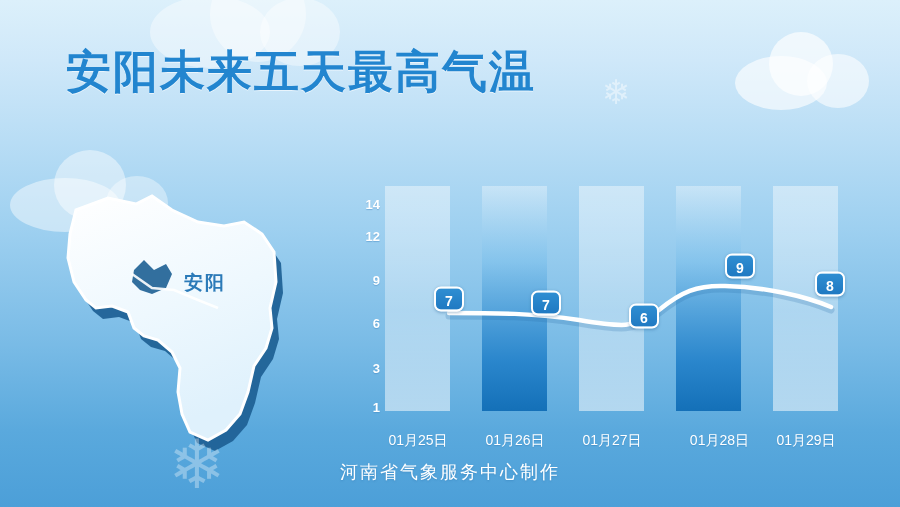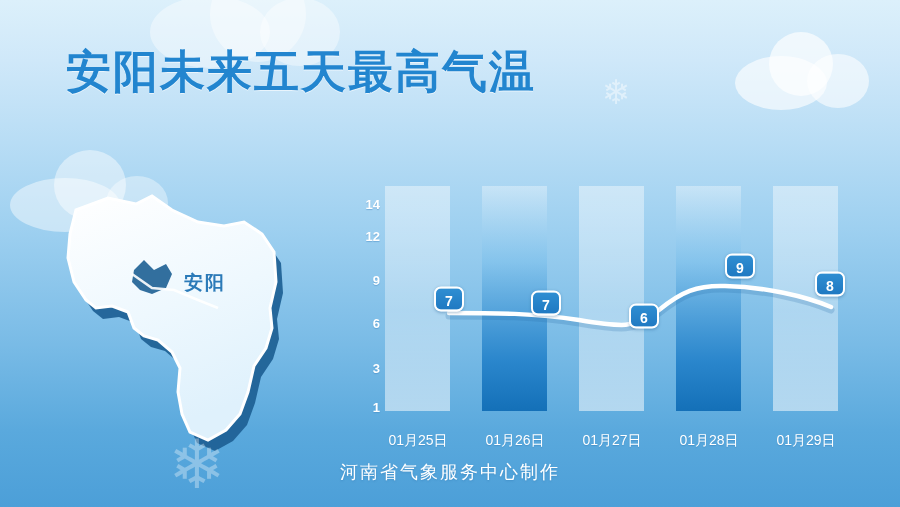--- a/index.html
+++ b/index.html
@@ -254,20 +254,20 @@
     <div class="badge" style="left:99px; top:113px;">7</div>
     <div class="badge" style="left:196px; top:117px;">7</div>
     <div class="badge" style="left:294px; top:130px;">6</div>
     <div class="badge" style="left:390px; top:80px;">9</div>
     <div class="badge" style="left:480px; top:98px;">8</div>
 
     <div class="x-labels">
       <div class="x-label" style="left:-7px;">01月25日</div>
       <div class="x-label" style="left:90px;">01月26日</div>
       <div class="x-label" style="left:187px;">01月27日</div>
-      <div class="x-label" style="left:284px;">01月28日</div>
+      <div class="x-label" style="left:284px;text-align:right;">01月28日</div>
       <div class="x-label" style="left:381px;">01月29日</div>
     </div>
   </div>
 
   <div class="footer">河南省气象服务中心制作</div>
 
 </div>
 
 </body></html>

